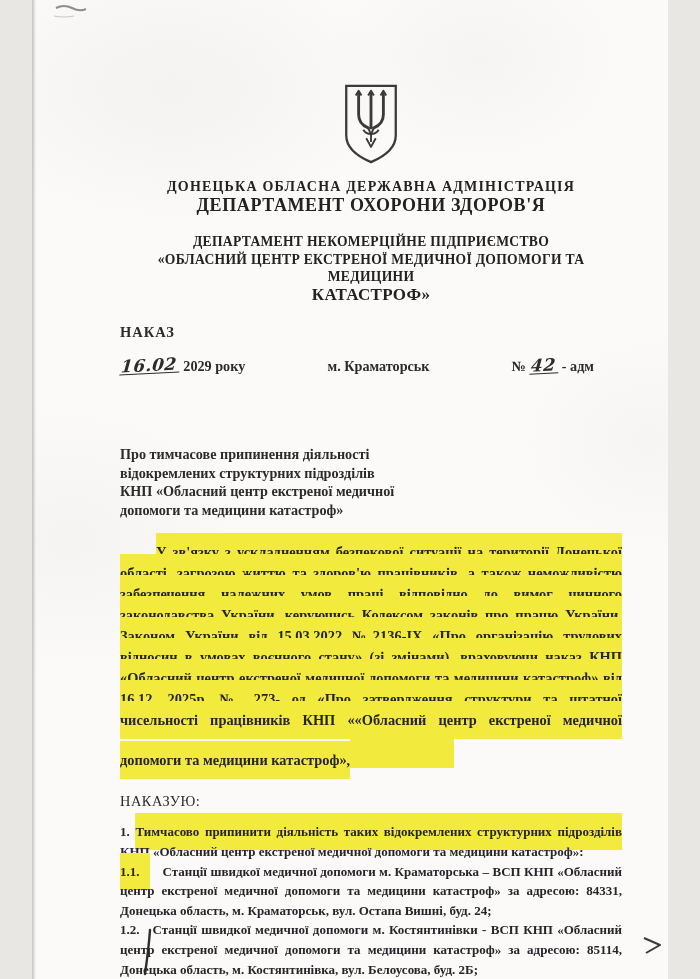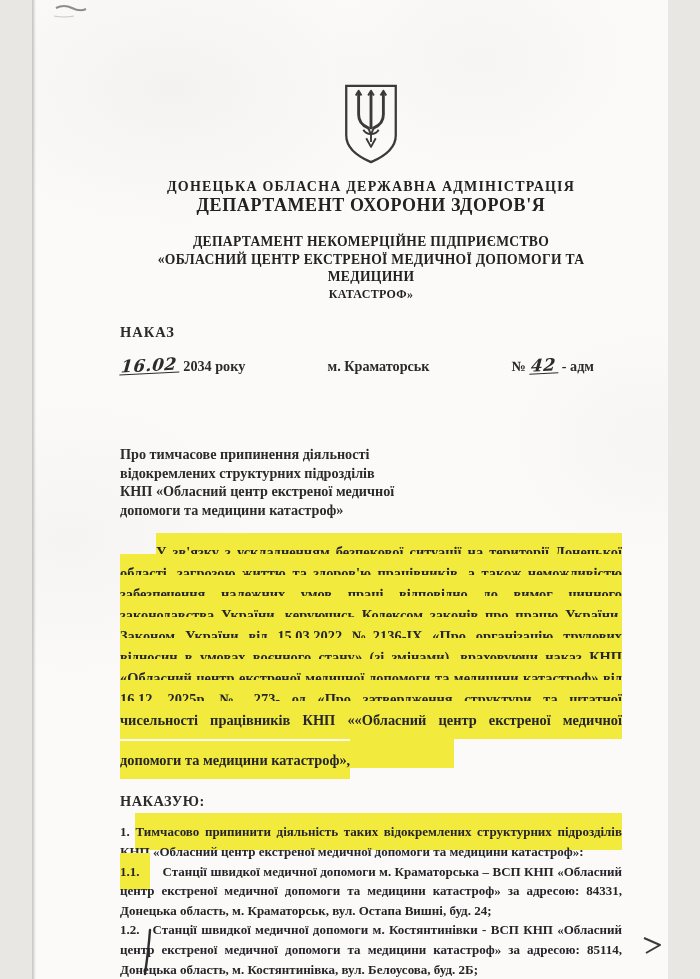--- a/index.html
+++ b/index.html
@@ -29,21 +29,21 @@
     position:absolute;left:88px;right:46px;top:0;
     color:#2b2b2b;
     filter:blur(0.3px);
   }
   .emblem{display:block;margin:84px auto 0;width:58px;height:80px;}
   .hdr{ text-align:center;font-weight:bold;color:#222; }
   .hdr-l1{margin-top:14px;font-size:14px;letter-spacing:1.2px;line-height:18px;}
   .hdr-l2{font-size:18px;letter-spacing:0.6px;line-height:18px;}
   .hdr-l3{margin-top:19px;font-size:13.6px;letter-spacing:0.3px;line-height:17.5px;}
   .hdr-l4{font-size:13.6px;letter-spacing:0.3px;line-height:17.5px;}
-  .hdr-l5{font-size:12px;letter-spacing:0.3px;line-height:17.5px;}
+  .hdr-l5{font-size:17px;letter-spacing:0.3px;line-height:17.5px;}
   .doc-type{margin-top:21px;text-align:left;font-weight:bold;font-size:14.5px;letter-spacing:1px;}
   .dateline{
     display:flex;justify-content:space-between;align-items:baseline;
     margin-top:17px;font-size:14.2px;font-weight:bold;
   }
   .dateline .right{margin-right:28px;}
   .hw{
     display:inline-block;
     font-family:"DejaVu Serif", serif;
     font-style:italic;font-weight:bold;
@@ -53,21 +53,21 @@
     padding:0 3px 0 1px;line-height:15px;
   }
   .subject{margin-top:70px;font-size:14.2px;font-weight:bold;line-height:18.6px;}
   .para{
     margin:0;text-align:justify;font-weight:bold;
     font-size:14.4px;line-height:21px;color:#26262a;
   }
   .preamble{margin-top:23px;text-indent:36px;}
   .hl{background:var(--hl,#f2ea3c);box-decoration-break:clone;-webkit-box-decoration-break:clone;padding:11px 0;}
   .hl-tail{display:inline-block;width:104px;height:15px;vertical-align:text-bottom;background:var(--hl,#f2ea3c);}
-  .order-heading{margin-top:22px;font-size:14.4px;font-weight:bold;letter-spacing:0.5px;}
+  .order-heading{margin-top:22px;font-size:14.4px;font-weight:normal;letter-spacing:0.5px;}
   .items{margin-top:12px;}
   .item{font-size:13px;line-height:19.6px;margin:0;}
   .num-gap{display:inline-block;width:13px;}
   .hl-num{padding-right:10px;}
   .mark{position:absolute;pointer-events:none;}
 </style>
 </head>
 <body>
 
 <div class="page">
@@ -107,21 +107,21 @@
     <div class="hdr hdr-l2">ДЕПАРТАМЕНТ ОХОРОНИ ЗДОРОВ'Я</div>
     <div class="hdr hdr-l3">ДЕПАРТАМЕНТ НЕКОМЕРЦІЙНЕ ПІДПРИЄМСТВО</div>
     <div class="hdr hdr-l4">«ОБЛАСНИЙ ЦЕНТР ЕКСТРЕНОЇ МЕДИЧНОЇ ДОПОМОГИ ТА МЕДИЦИНИ</div>
     <div class="hdr hdr-l5">КАТАСТРОФ»</div>
 
     <div class="doc-type">НАКАЗ</div>
 
     <div class="dateline">
       <span class="left">
         <span class="hw">16.02</span>
-        <span>2034 року</span>
+        <span>2029 року</span>
       </span>
       <span class="center">м. Краматорськ</span>
       <span class="right">
         <span>№</span>
         <span class="hw">42</span>
         <span>- адм</span>
       </span>
     </div>
 
     <div class="subject">

